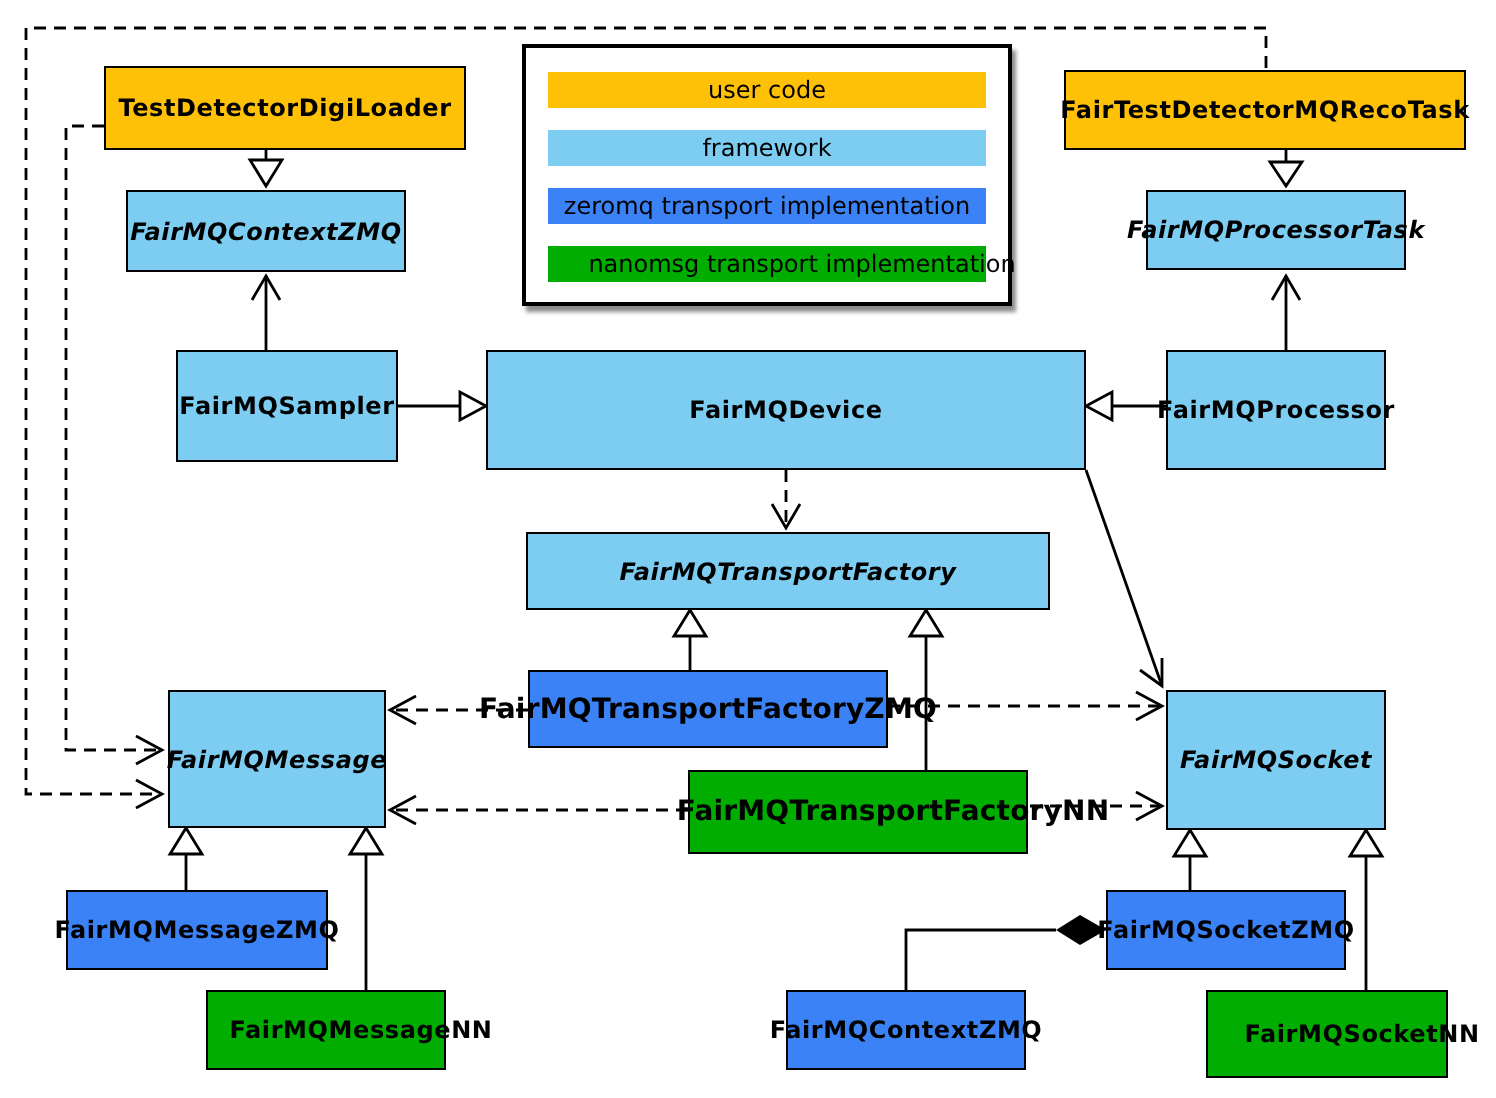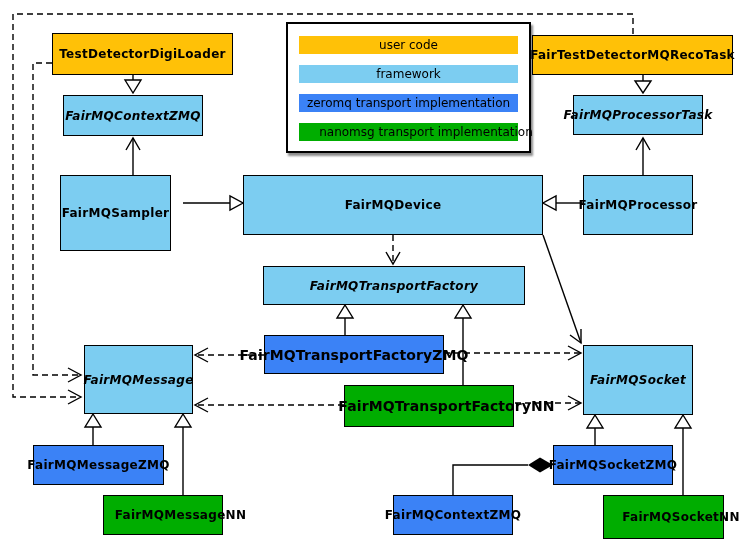--- a/index.html
+++ b/index.html
@@ -19,21 +19,21 @@
   .node.abstract .lbl{font-style:italic;}
   .cat-user{background:#FFC107;}
   .cat-framework{background:#7CCDF1;}
   .cat-zmq{background:#3b82f6;}
   .cat-nn{background:#00AD00;padding-left:35px;}
   .legend{
     position:absolute;z-index:2;left:261px;top:22px;width:245px;height:131px;
     box-sizing:border-box;background:#fff;border:2px solid #000;
     box-shadow:2px 3px 2px rgba(0,0,0,0.45);
     display:flex;flex-direction:column;justify-content:flex-start;
-    padding:12px 11px 9px 11px;gap:11px;margin-left:25px;
+    padding:12px 11px 9px 11px;gap:11px;
   }
   .legend-bar{
     height:18px;display:flex;align-items:center;justify-content:center;
     font-size:12px;color:#000;white-space:nowrap;
   }
 </style>
 </head>
 <body>
 
 <div id="stage">
@@ -117,21 +117,21 @@
   </div>
 
   <div class="node cat-user" style="left:52px;top:33px;width:181px;height:42px">
     <span class="lbl">TestDetectorDigiLoader</span>
   </div>
 
   <div class="node cat-framework abstract" style="left:63px;top:95px;width:140px;height:41px">
     <span class="lbl">FairMQContextZMQ</span>
   </div>
 
-  <div class="node cat-framework" style="left:60px;top:175px;width:111px;height:76px">
+  <div class="node cat-framework" style="left:88px;top:175px;width:111px;height:56px">
     <span class="lbl">FairMQSampler</span>
   </div>
 
   <div class="node cat-framework" style="left:243px;top:175px;width:300px;height:60px">
     <span class="lbl">FairMQDevice</span>
   </div>
 
   <div class="node cat-framework" style="left:583px;top:175px;width:110px;height:60px">
     <span class="lbl">FairMQProcessor</span>
   </div>

